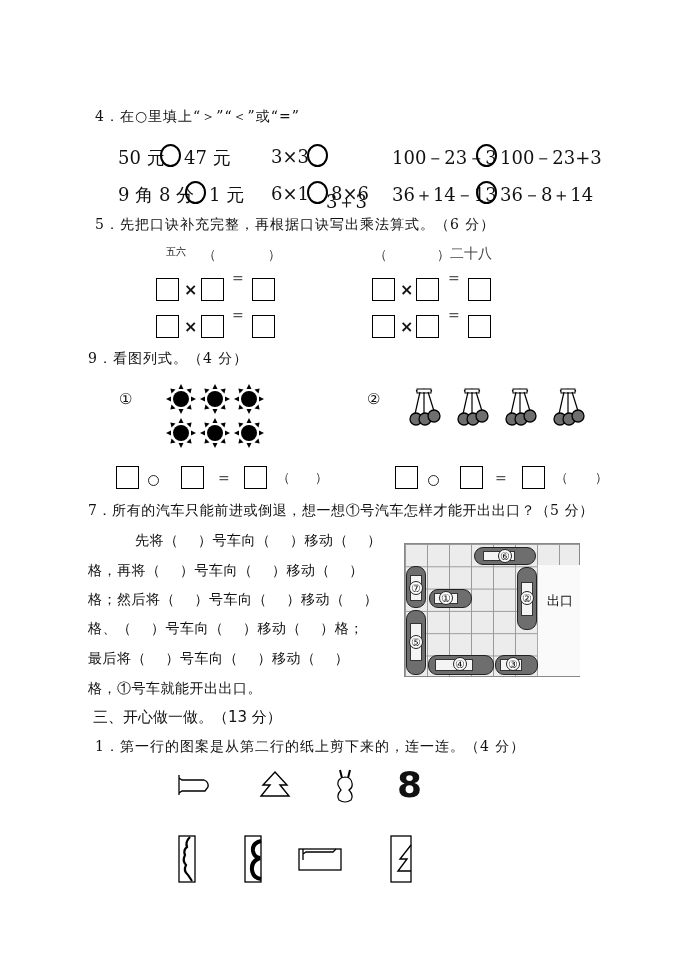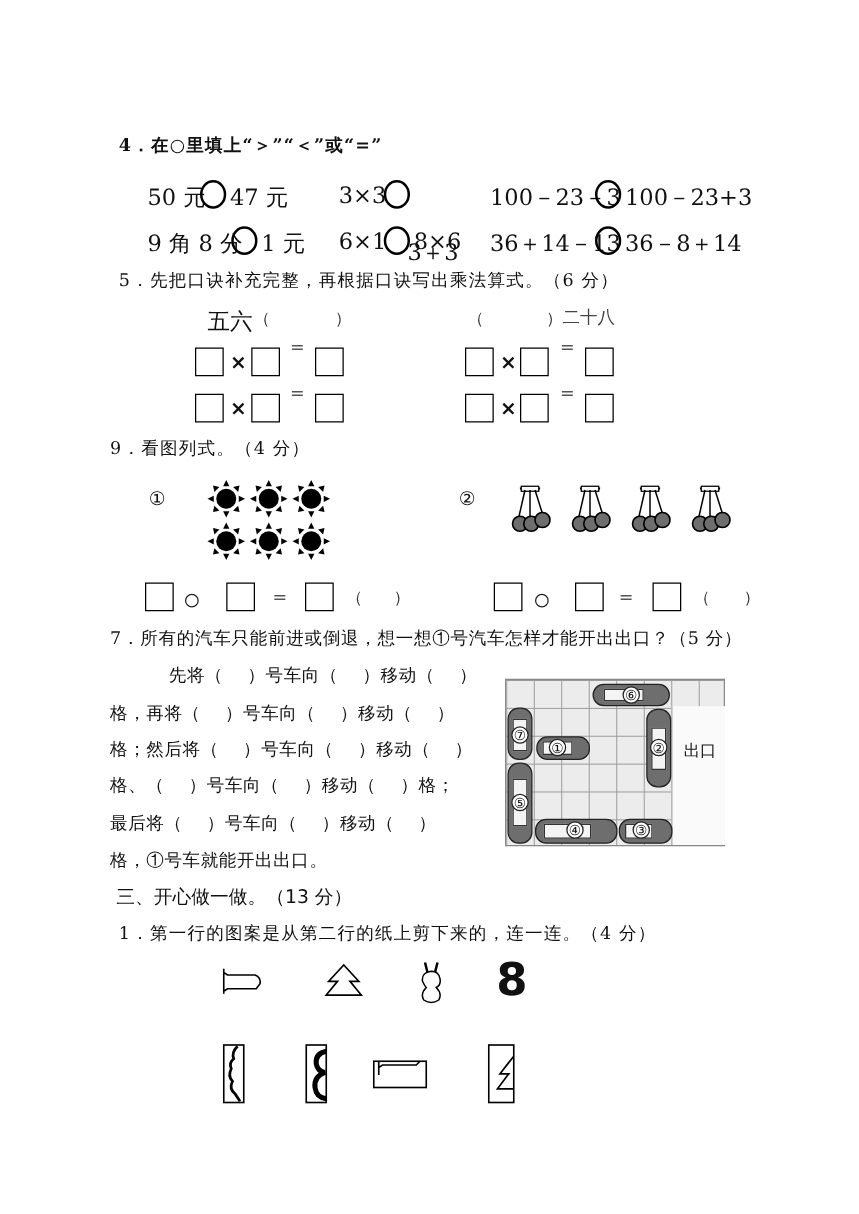--- a/index.html
+++ b/index.html
@@ -22,21 +22,21 @@
             linear-gradient(to right, #9a9a9a 1px, transparent 1px),
             linear-gradient(to bottom, #9a9a9a 1px, transparent 1px);
           background-size:22px 22.3px; border:1px solid #888; box-sizing:border-box; }
   .exit-zone { position:absolute; left:537px; top:565px; width:42px; height:111px; background:#fafafa; border-left:1px solid #aaa; }
   .car { position:absolute; background:#6e6e6e; border:1.5px solid #222; box-sizing:border-box; border-radius:9px; overflow:hidden; }
   .car .win { position:absolute; background:#f4f4f4; border:1px solid #333; box-sizing:border-box; }
 </style>
 </head>
 <body>
 
-<div class="abs q" style="left:95px;top:108px;font-weight:bold;">4．在○里填上“＞”“＜”或“=”</div>
+<div class="abs q" style="left:95px;top:108px;">4．在○里填上“＞”“＜”或“=”</div>
 
 <div class="abs expr" style="left:118px;top:146px;">50 元</div>
 <div class="ring" style="left:160px;top:144px;"></div>
 <div class="abs expr" style="left:184px;top:146px;">47 元</div>
 
 <div class="abs expr" style="left:271px;top:146px;">3×3</div>
 <div class="ring" style="left:307px;top:144px;"></div>
 <div class="abs expr" style="left:326px;top:146px;margin-top:44px;">3＋3</div>
 
 <div class="abs expr" style="left:392px;top:146px;">100－23－3</div>
@@ -50,21 +50,21 @@
 <div class="abs expr" style="left:271px;top:183px;">6×1</div>
 <div class="ring" style="left:307px;top:181px;"></div>
 <div class="abs expr" style="left:331px;top:183px;">8×6</div>
 
 <div class="abs expr" style="left:392px;top:183px;">36＋14－13</div>
 <div class="ring" style="left:476px;top:181px;"></div>
 <div class="abs expr" style="left:500px;top:183px;">36－8＋14</div>
 
 <div class="abs q" style="left:95px;top:216px;">5．先把口诀补充完整，再根据口诀写出乘法算式。（6 分）</div>
 
-<div class="abs" style="left:166px;top:245px;font-family:'DejaVu Sans',sans-serif;font-size:18px;">五六</div>
+<div class="abs" style="left:166px;top:245px;font-family:'DejaVu Sans',sans-serif;font-size:10px;">五六</div>
 <div class="paren" style="left:203px;top:246px;">（</div>
 <div class="paren" style="left:268px;top:246px;">）</div>
 
 <div class="paren" style="left:374px;top:246px;">（</div>
 <div class="paren" style="left:437px;top:246px;">）</div>
 <div class="abs" style="left:450px;top:245px;font-size:14px;color:#444;">二十八</div>
 
 <div class="box" style="left:156px;top:278px;"></div>
 <div class="times" style="left:184px;top:280px;">×</div>
 <div class="box" style="left:201px;top:278px;"></div>

